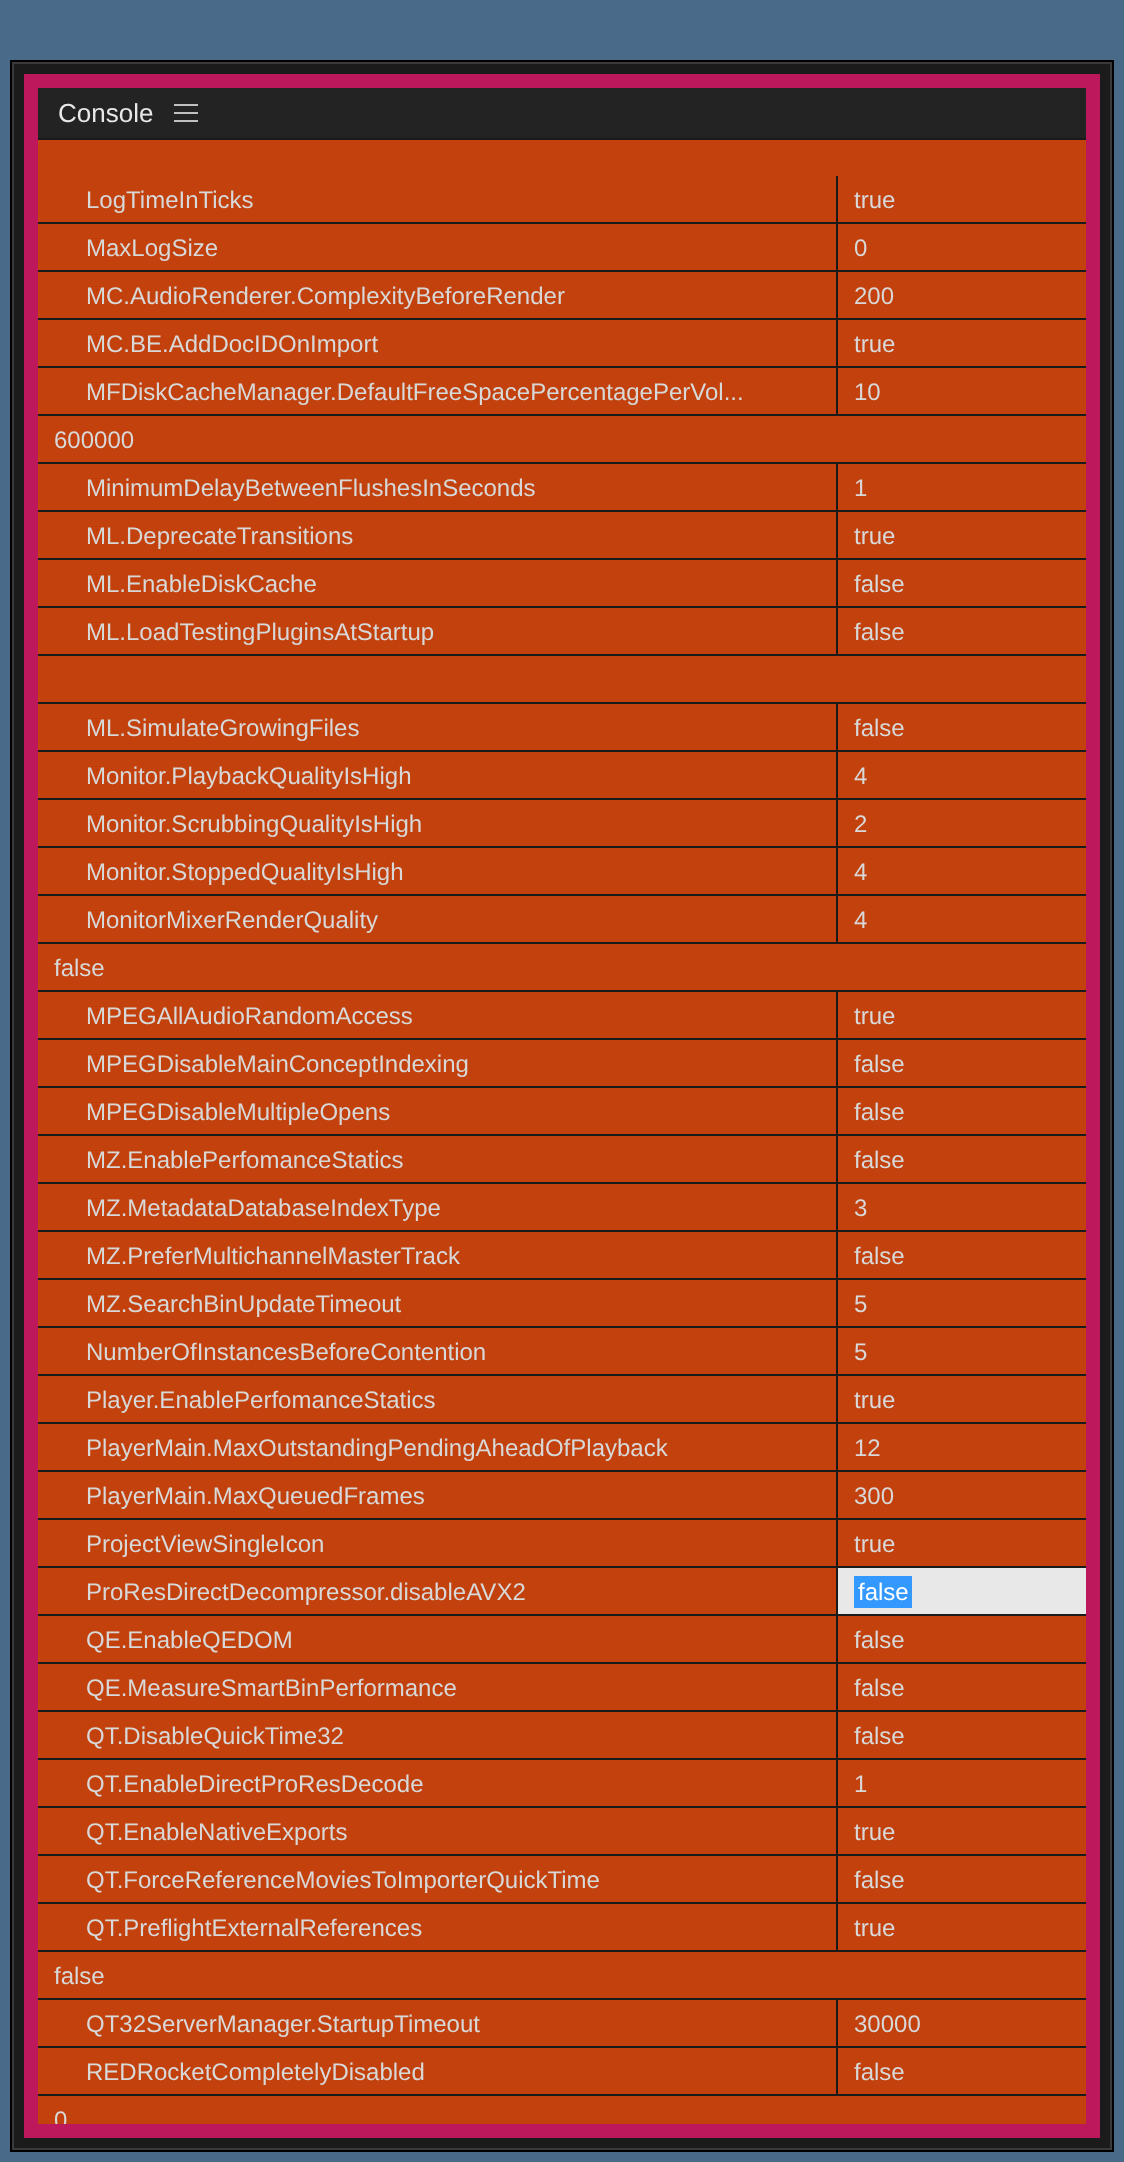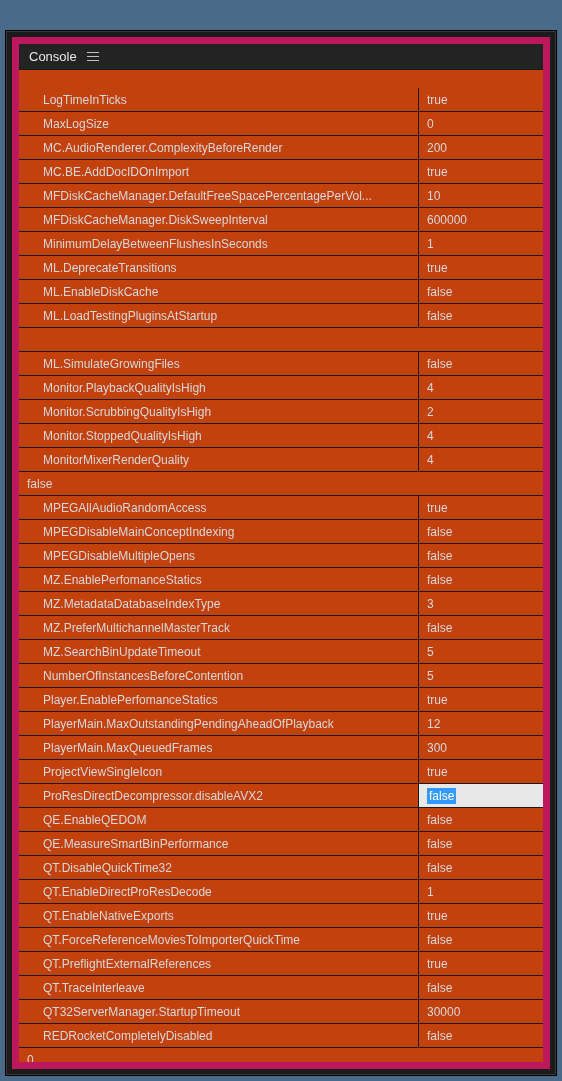--- a/index.html
+++ b/index.html
@@ -128,21 +128,20 @@
         </div>
         <div class="row">
           <div class="cell-key">MC.BE.AddDocIDOnImport</div>
           <div class="cell-value">true</div>
         </div>
         <div class="row">
           <div class="cell-key">MFDiskCacheManager.DefaultFreeSpacePercentagePerVol...</div>
           <div class="cell-value">10</div>
         </div>
         <div class="row">
-          <div class="cell-key">MFDiskCacheManager.DiskSweepInterval</div>
           <div class="cell-value">600000</div>
         </div>
         <div class="row">
           <div class="cell-key">MinimumDelayBetweenFlushesInSeconds</div>
           <div class="cell-value">1</div>
         </div>
         <div class="row">
           <div class="cell-key">ML.DeprecateTransitions</div>
           <div class="cell-value">true</div>
         </div>
@@ -255,21 +254,20 @@
         </div>
         <div class="row">
           <div class="cell-key">QT.ForceReferenceMoviesToImporterQuickTime</div>
           <div class="cell-value">false</div>
         </div>
         <div class="row">
           <div class="cell-key">QT.PreflightExternalReferences</div>
           <div class="cell-value">true</div>
         </div>
         <div class="row">
-          <div class="cell-key">QT.TraceInterleave</div>
           <div class="cell-value">false</div>
         </div>
         <div class="row">
           <div class="cell-key">QT32ServerManager.StartupTimeout</div>
           <div class="cell-value">30000</div>
         </div>
         <div class="row">
           <div class="cell-key">REDRocketCompletelyDisabled</div>
           <div class="cell-value">false</div>
         </div>

